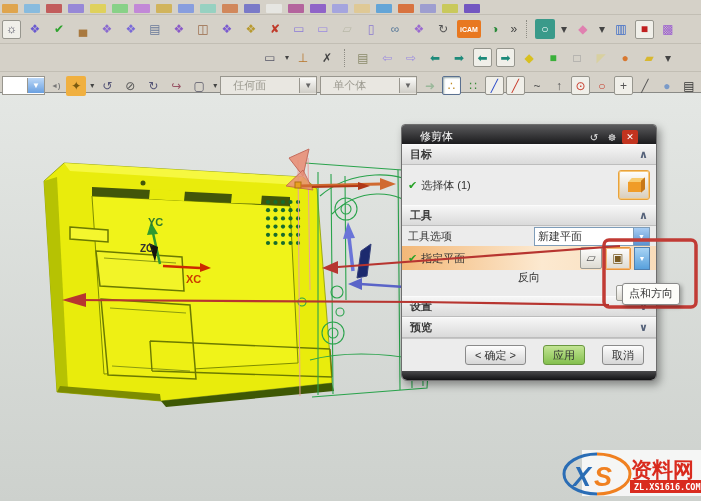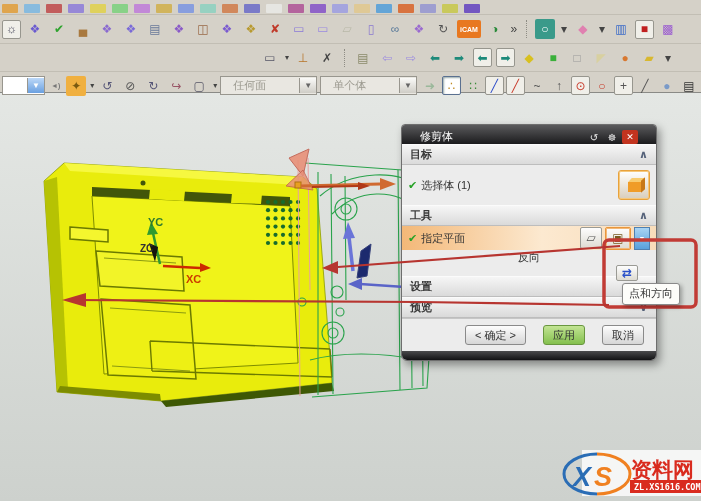--- a/index.html
+++ b/index.html
@@ -331,20 +331,27 @@
       <span>选择体 (1)</span>
       <span class="selbtn">
         <span class="cube"></span>
       </span>
     </div>
 
     <div class="grp">
       <span>工具</span>
       <span class="chev">∧</span>
     </div>
+    <div class="row" id="row-option">
+      <span>工具选项</span>
+      <span class="dd">
+        <span class="val">新建平面</span>
+        <span class="bluearr">▼</span>
+      </span>
+    </div>
     <div class="row" id="row-specify">
       <span class="check">✔</span>
       <span>指定平面</span>
       <span class="specright">
         <span class="pbtn">▱</span>
         <span class="pbtn active">▣</span>
         <span class="bluedrop">▼</span>
       </span>
     </div>
     <div class="row" id="row-reverse">

